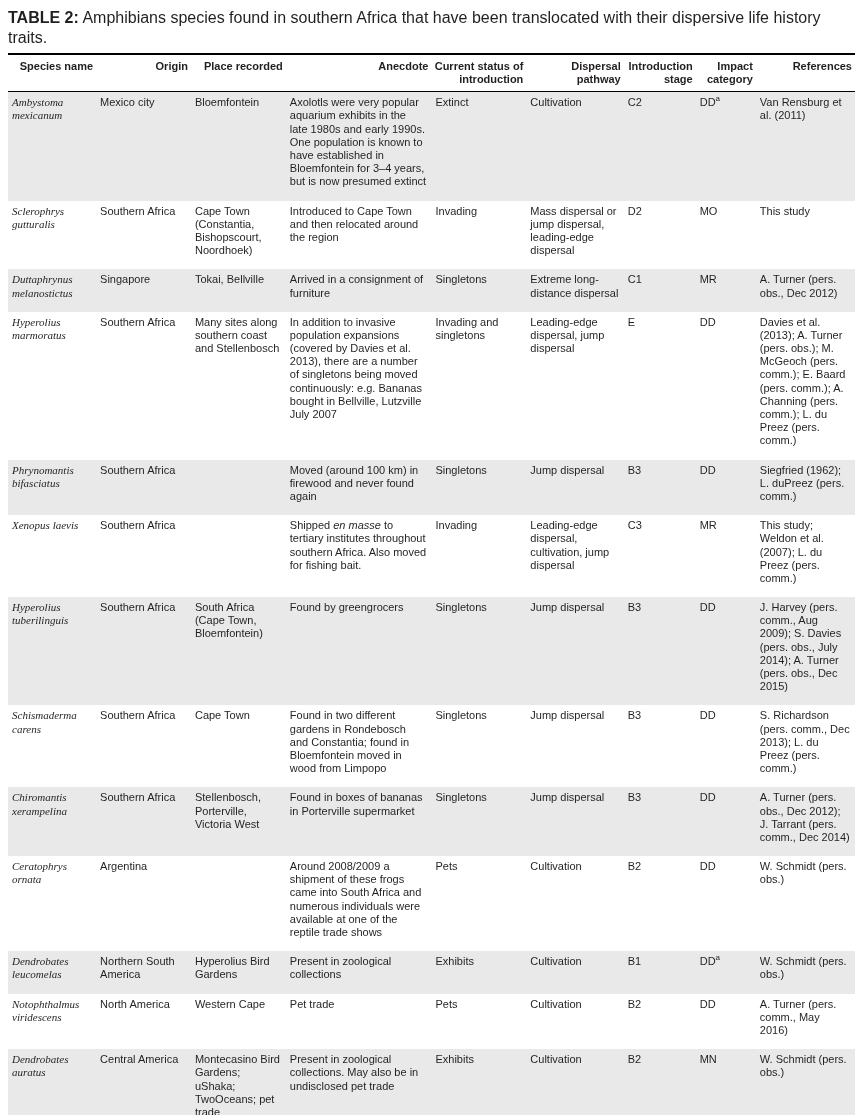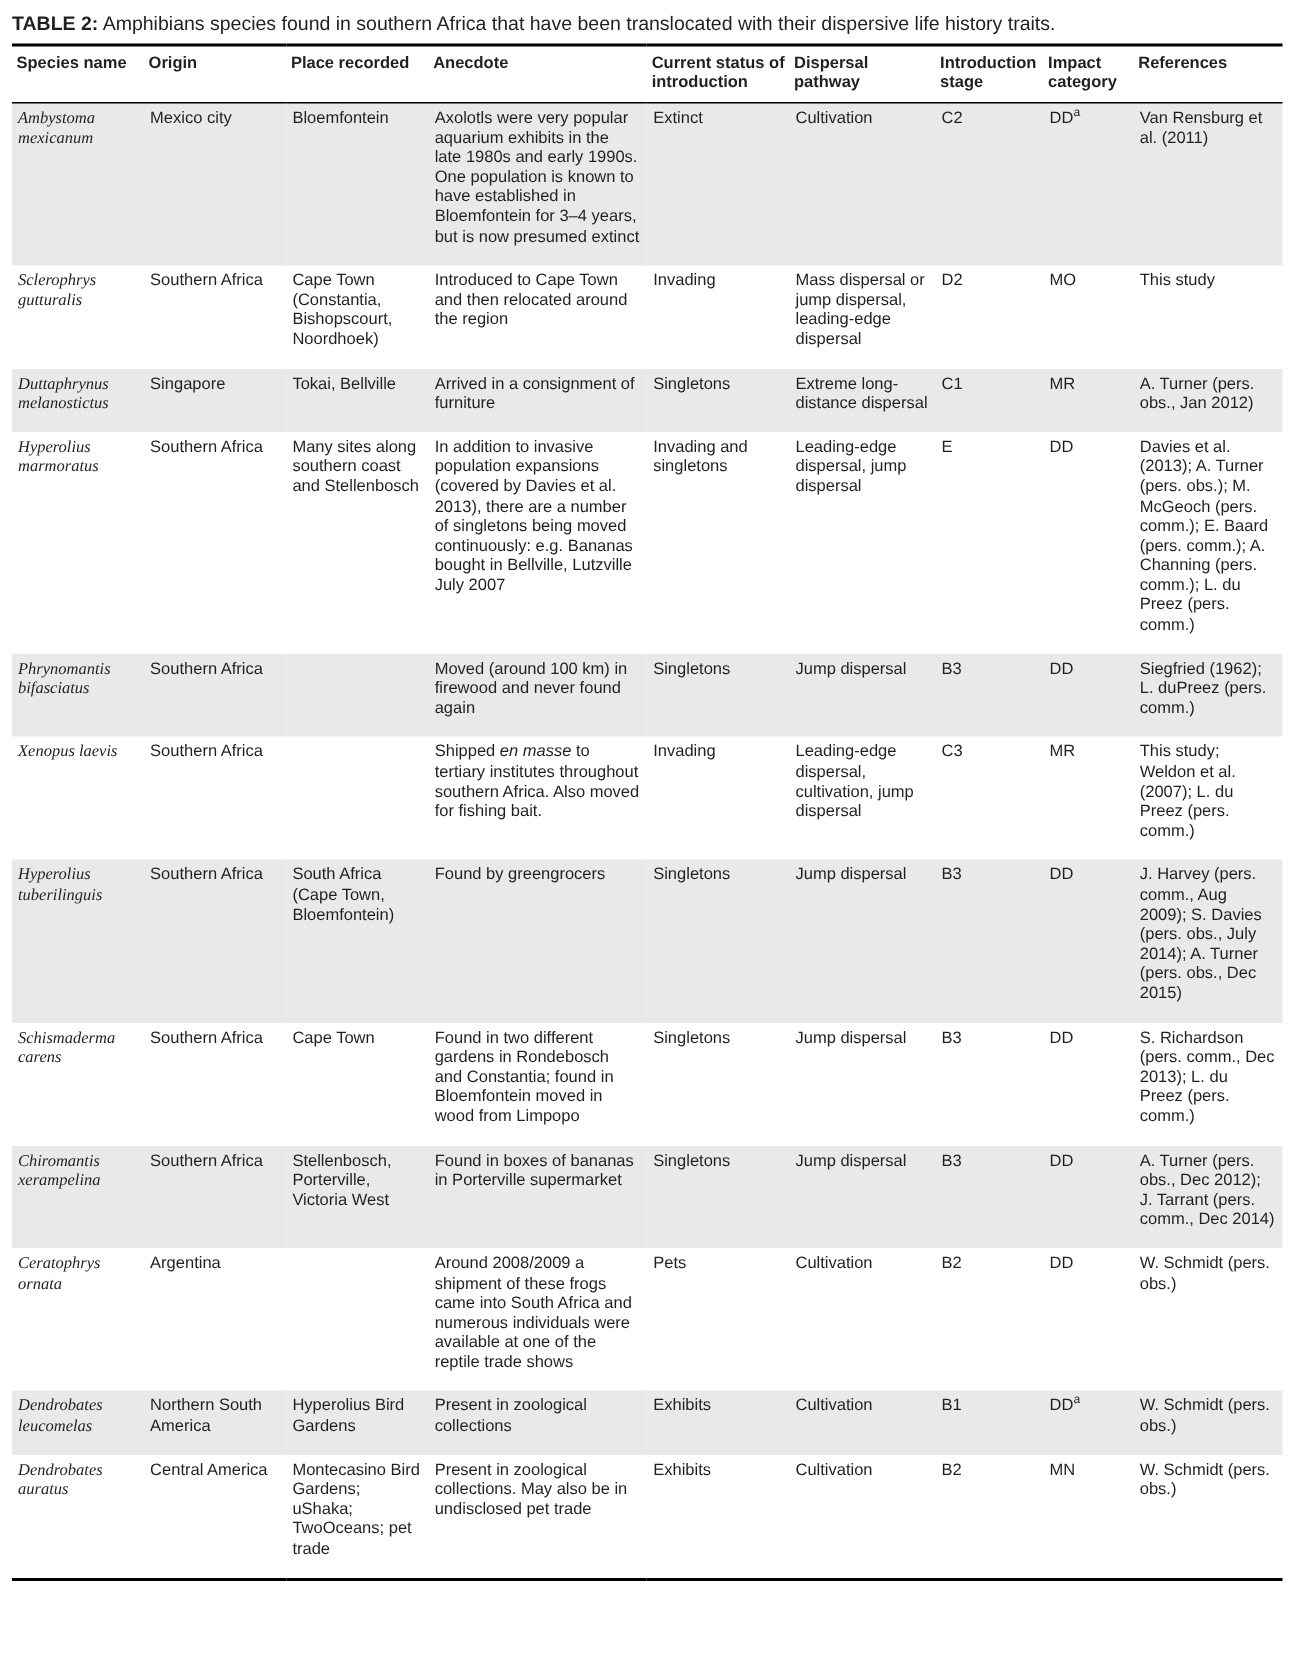--- a/index.html
+++ b/index.html
@@ -5,36 +5,36 @@
   * { margin: 0; padding: 0; box-sizing: border-box; }
   html, body { background: #ffffff; }
   body {
     width: 863px;
     min-height: 1115px;
     font-family: "Liberation Sans", "DejaVu Sans", sans-serif;
     color: #231f20;
     padding: 6px 8px 10px 8px;
   }
   .table-title {
-    font-size: 13px;
+    font-size: 16px;
     line-height: 1.25;
     padding: 2px 0 5px 0;
   }
   .table-title .title-label { font-weight: bold; }
   table {
     width: 100%;
     border-collapse: collapse;
     table-layout: fixed;
     border-top: 2px solid #000;
     border-bottom: 2px solid #000;
   }
   thead th {
     font-size: 11px;
     font-weight: bold;
-    text-align: left;
+    text-align: right;
     vertical-align: top;
     padding: 5px 3px 6px 3px;
     line-height: 1.15;
     border-bottom: 1.5px solid #000;
   }
   tbody td {
     font-size: 11px;
     line-height: 1.2;
     vertical-align: top;
     text-align: left;
@@ -102,21 +102,21 @@
       </tr>
       <tr>
         <td class="species-cell"><i>Duttaphrynus melanostictus</i></td>
         <td class="origin-cell">Singapore</td>
         <td class="place-recorded-cell">Tokai, Bellville</td>
         <td class="anecdote-cell">Arrived in a consignment of furniture</td>
         <td class="status-cell">Singletons</td>
         <td class="dispersal-pathway-cell">Extreme long-distance dispersal</td>
         <td class="introduction-stage-cell">C1</td>
         <td class="impact-category-cell">MR</td>
-        <td class="references-cell">A. Turner (pers. obs., Jan 2012)</td>
+        <td class="references-cell">A. Turner (pers. obs., Dec 2012)</td>
       </tr>
       <tr>
         <td class="species-cell"><i>Hyperolius marmoratus</i></td>
         <td class="origin-cell">Southern Africa</td>
         <td class="place-recorded-cell">Many sites along southern coast and Stellenbosch</td>
         <td class="anecdote-cell">In addition to invasive population expansions (covered by Davies et al. 2013), there are a number of singletons being moved continuously: e.g. Bananas bought in Bellville, Lutzville July 2007</td>
         <td class="status-cell">Invading and singletons</td>
         <td class="dispersal-pathway-cell">Leading-edge dispersal, jump dispersal</td>
         <td class="introduction-stage-cell">E</td>
         <td class="impact-category-cell">DD</td>
@@ -193,20 +193,31 @@
         <td class="origin-cell">Northern South America</td>
         <td class="place-recorded-cell">Hyperolius Bird Gardens</td>
         <td class="anecdote-cell">Present in zoological collections</td>
         <td class="status-cell">Exhibits</td>
         <td class="dispersal-pathway-cell">Cultivation</td>
         <td class="introduction-stage-cell">B1</td>
         <td class="impact-category-cell">DD<sup>a</sup></td>
         <td class="references-cell">W. Schmidt (pers. obs.)</td>
       </tr>
       <tr>
+        <td class="species-cell"><i>Notophthalmus viridescens</i></td>
+        <td class="origin-cell">North America</td>
+        <td class="place-recorded-cell">Western Cape</td>
+        <td class="anecdote-cell">Pet trade</td>
+        <td class="status-cell">Pets</td>
+        <td class="dispersal-pathway-cell">Cultivation</td>
+        <td class="introduction-stage-cell">B2</td>
+        <td class="impact-category-cell">DD</td>
+        <td class="references-cell">A. Turner (pers. comm., May 2016)</td>
+      </tr>
+      <tr>
         <td class="species-cell"><i>Dendrobates auratus</i></td>
         <td class="origin-cell">Central America</td>
         <td class="place-recorded-cell">Montecasino Bird Gardens; uShaka; TwoOceans; pet trade</td>
         <td class="anecdote-cell">Present in zoological collections. May also be in undisclosed pet trade</td>
         <td class="status-cell">Exhibits</td>
         <td class="dispersal-pathway-cell">Cultivation</td>
         <td class="introduction-stage-cell">B2</td>
         <td class="impact-category-cell">MN</td>
         <td class="references-cell">W. Schmidt (pers. obs.)</td>
       </tr>

